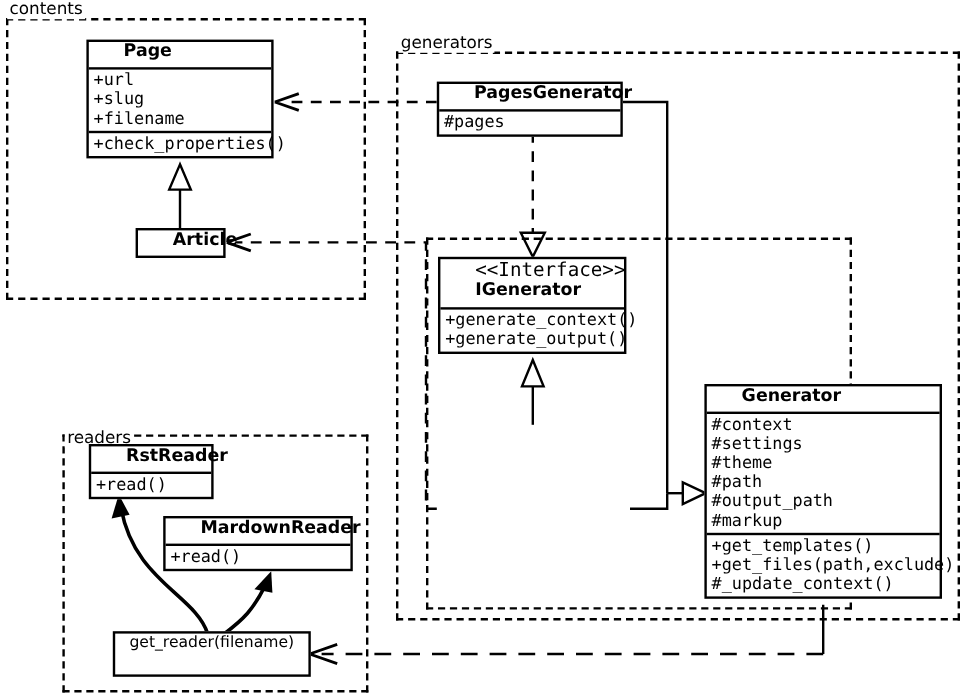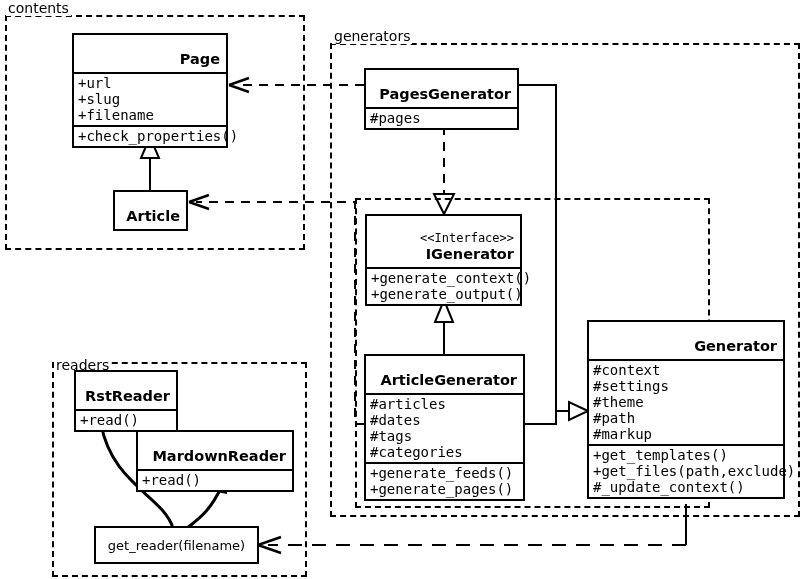--- a/index.html
+++ b/index.html
@@ -5,25 +5,25 @@
   html,body{margin:0;padding:0;background:#ffffff;}
   body{width:803px;height:579px;font-family:"DejaVu Sans",sans-serif;}
   #stage{position:relative;width:803px;height:579px;overflow:hidden;background:#fff;border-radius:13px;}
 
   
   .pkg{position:absolute;box-sizing:border-box;border:2px dashed #000;background:transparent;}
   .pkg-label{position:absolute;font-family:"DejaVu Sans",sans-serif;font-size:14px;color:#000;background:#fff;padding:0 2px;white-space:nowrap;}
 
   
   .cls{position:absolute;box-sizing:border-box;border:2px solid #000;background:#fff;}
-  .cls .hdr{box-sizing:border-box;text-align:right;font-weight:bold;font-size:14.5px;font-family:"DejaVu Sans",sans-serif;padding:16px 6px 5px 6px;line-height:1.12;color:#000;}
-  .cls .hdr .stereo{display:block;font-weight:normal;font-size:12px;font-family:"DejaVu Sans Mono",monospace;line-height:1.15;}
+  .cls .hdr{box-sizing:border-box;text-align:left;font-weight:bold;font-size:14.5px;font-family:"DejaVu Sans",sans-serif;padding:0 6px 5px 6px;line-height:1.12;color:#000;margin-left:23px;}
+  .cls .hdr .stereo{display:block;font-weight:normal;font-size:16px;font-family:"DejaVu Sans Mono",monospace;line-height:1.15;}
   .cls .sep{height:0;border-top:2px solid #000;}
   .cls .cmp{box-sizing:border-box;padding:1px 4px 2px 4px;font-family:"DejaVu Sans Mono",monospace;font-size:14px;line-height:16px;color:#000;white-space:nowrap;}
-  .cls.plain{display:flex;align-items:center;justify-content:center;}
+  .cls.plain{display:flex;align-items:flex-start;justify-content:center;}
   .cls.plain .plainlbl{font-family:"DejaVu Sans",sans-serif;font-size:13px;color:#000;}
 
   svg.layer{position:absolute;left:0;top:0;width:803px;height:579px;overflow:visible;}
   svg.layer.under{z-index:1;}
   .pkg{z-index:2;}
   .pkg-label{z-index:3;}
   .cls{z-index:4;}
 </style>
 </head>
 <body>
@@ -134,44 +134,30 @@
       <span class="stereo">&lt;&lt;Interface&gt;&gt;</span>
       <span>IGenerator</span>
     </div>
     <div class="sep"></div>
     <div class="cmp">
       <div>+generate_context()</div>
       <div>+generate_output()</div>
     </div>
   </div>
 
-  <div class="cls" style="left:364px;top:354px;width:161px;">
-    <div class="hdr">ArticleGenerator</div>
-    <div class="sep"></div>
-    <div class="cmp">
-      <div>#articles</div>
-      <div>#dates</div>
-      <div>#tags</div>
-      <div>#categories</div>
-    </div>
-    <div class="sep"></div>
-    <div class="cmp">
-      <div>+generate_feeds()</div>
-      <div>+generate_pages()</div>
-    </div>
-  </div>
 
   <div class="cls" style="left:587px;top:320px;width:198px;">
     <div class="hdr">Generator</div>
     <div class="sep"></div>
     <div class="cmp">
       <div>#context</div>
       <div>#settings</div>
       <div>#theme</div>
       <div>#path</div>
+      <div>#output_path</div>
       <div>#markup</div>
     </div>
     <div class="sep"></div>
     <div class="cmp">
       <div>+get_templates()</div>
       <div>+get_files(path,exclude)</div>
       <div>#_update_context()</div>
     </div>
   </div>
 

